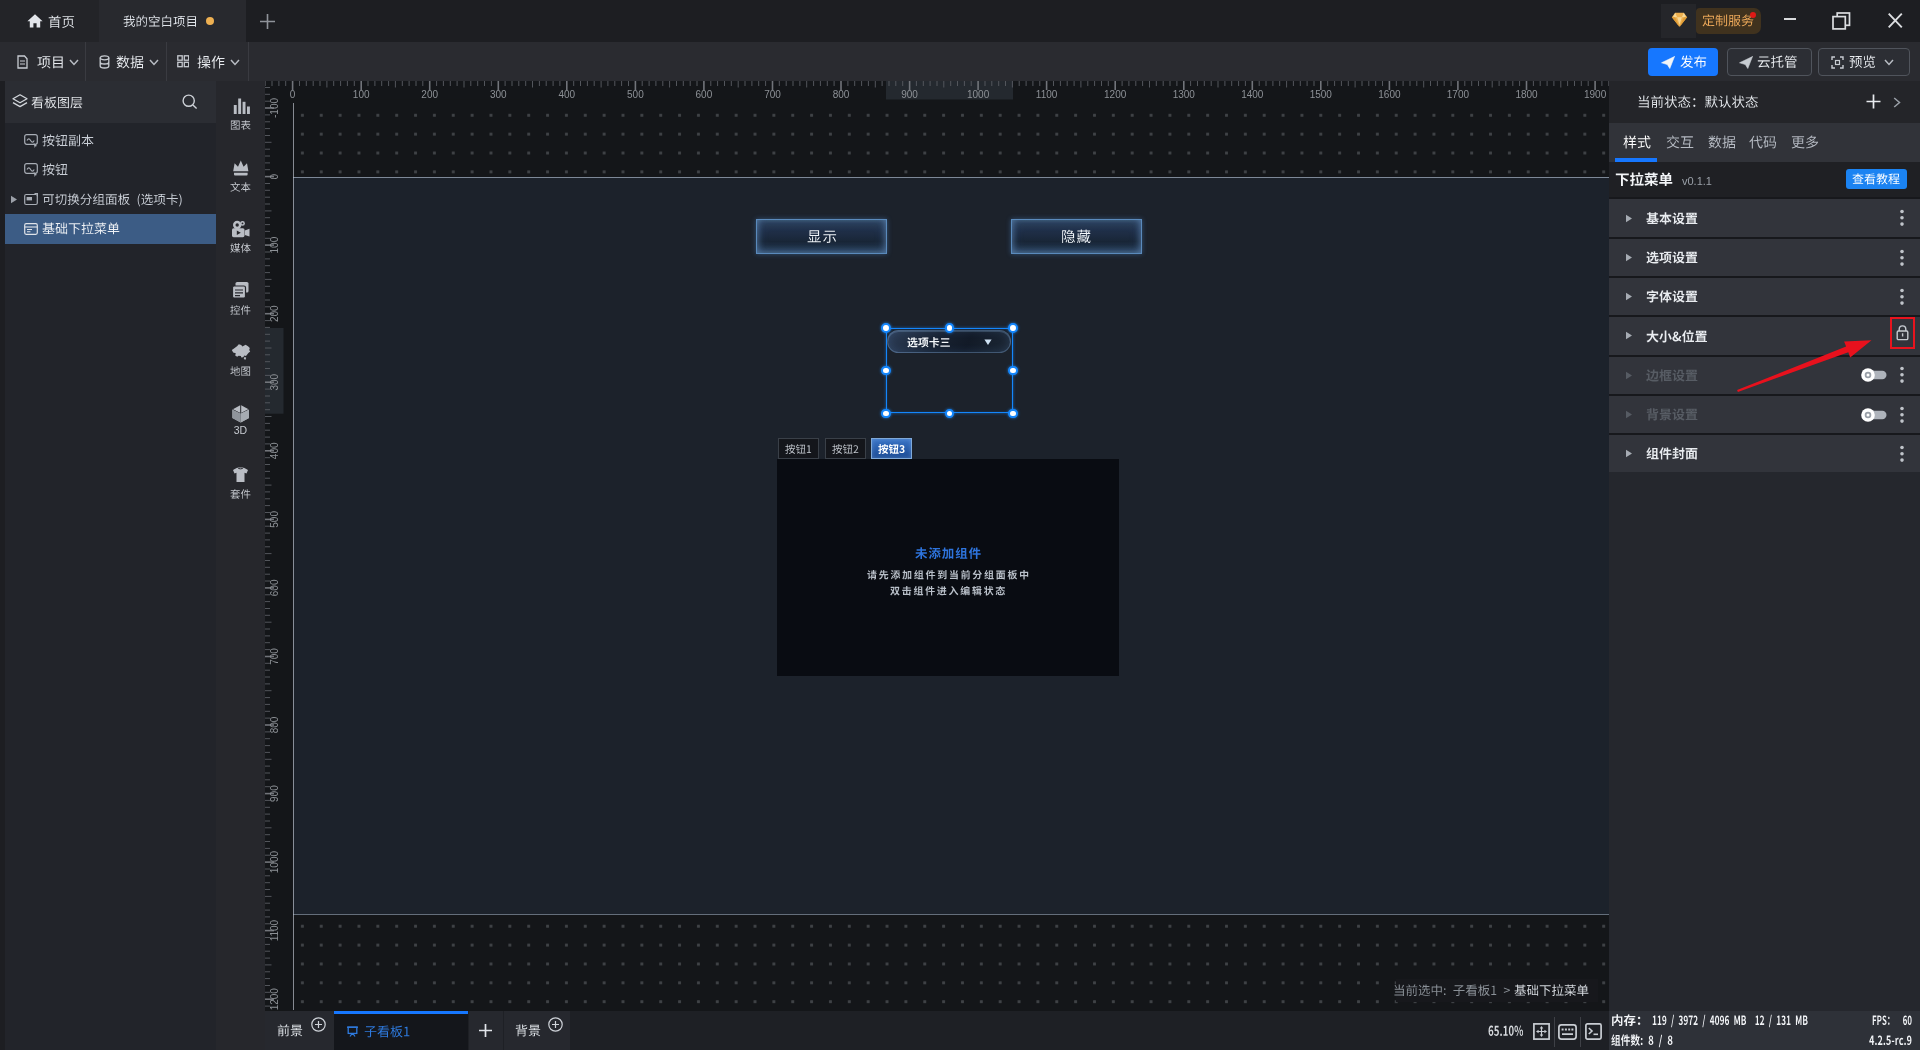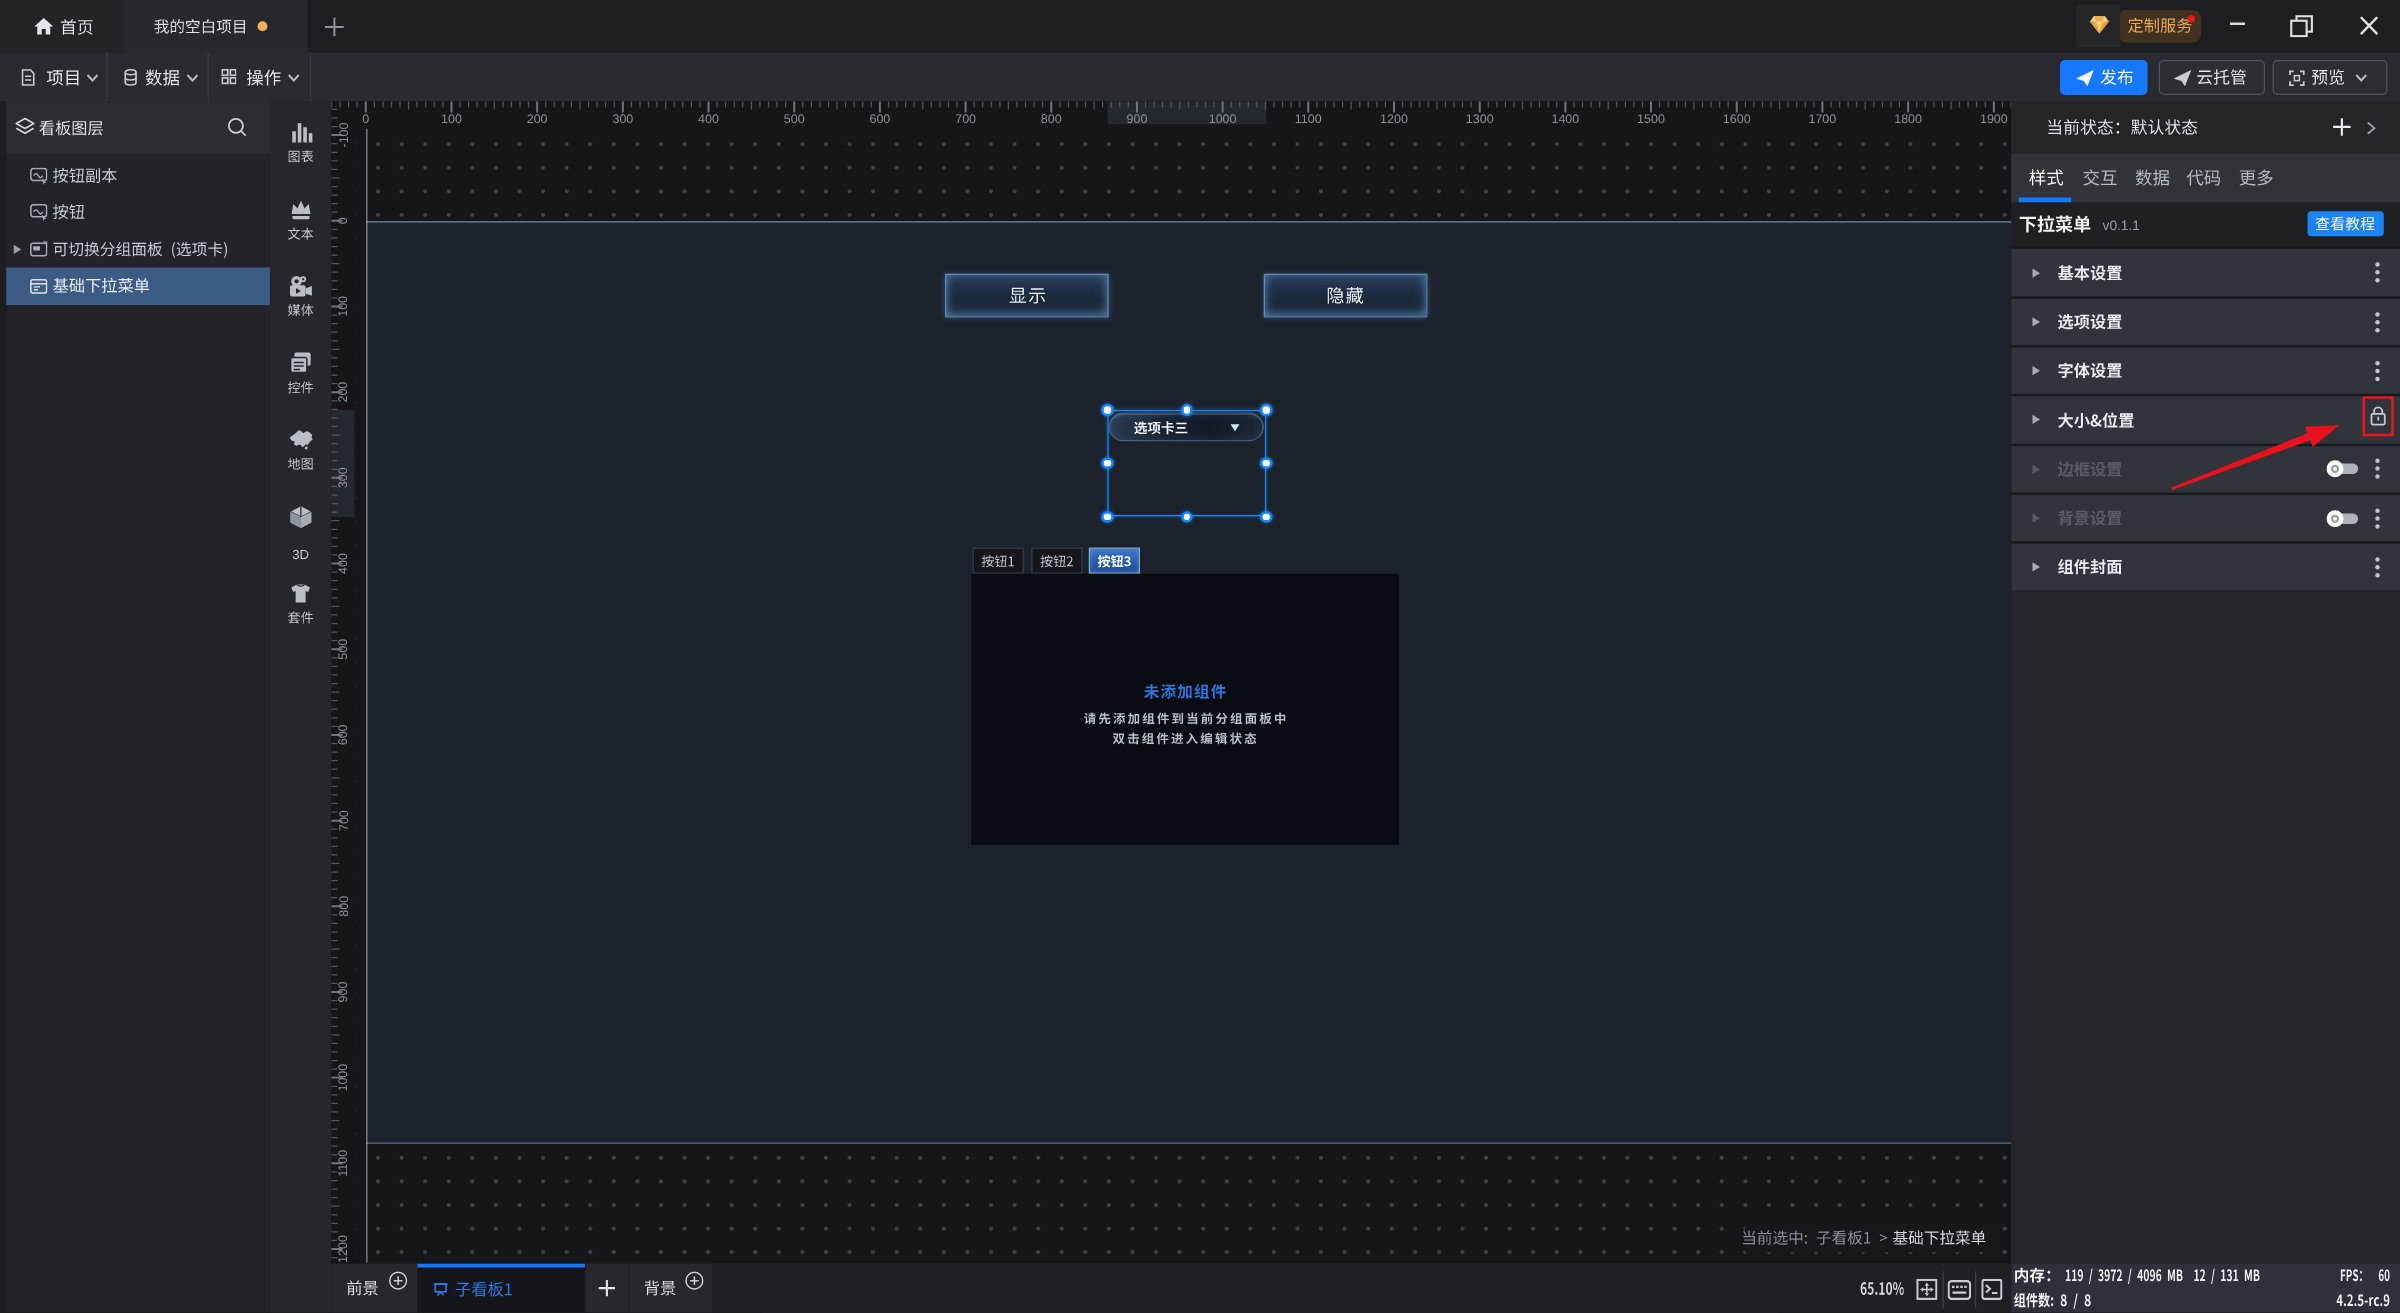--- a/index.html
+++ b/index.html
@@ -190,21 +190,21 @@
     </svg>
     <svg style="position:absolute;left:230.0px;top:365.0px;z-index:5" width="21.0" height="13.1" viewBox="0 -10.0 21.0 13.1">
       <path d="M4.5 -7.8V-5.0L3.4 -4.5L3.7 -3.8L4.5 -4.1V-0.8C4.5 0.3 4.9 0.6 6.1 0.6C6.3 0.6 8.4 0.6 8.7 0.6C9.7 0.6 10.0 0.1 10.1 -1.3C9.9 -1.3 9.6 -1.5 9.4 -1.6C9.3 -0.4 9.2 -0.1 8.6 -0.1C8.2 -0.1 6.4 -0.1 6.1 -0.1C5.4 -0.1 5.3 -0.2 5.3 -0.8V-4.5L6.7 -5.1V-1.5H7.4V-5.4L8.9 -6.0C8.9 -4.3 8.9 -3.2 8.8 -2.9C8.8 -2.7 8.7 -2.6 8.5 -2.6C8.4 -2.6 8.0 -2.6 7.8 -2.6C7.9 -2.5 7.9 -2.2 8.0 -2.0C8.3 -2.0 8.7 -2.0 9.0 -2.0C9.3 -2.1 9.5 -2.3 9.5 -2.7C9.6 -3.1 9.6 -4.7 9.6 -6.7L9.7 -6.8L9.1 -7.0L9.0 -6.9L8.8 -6.8L7.4 -6.2V-8.8H6.7V-5.9L5.3 -5.3V-7.8ZM0.3 -1.6 0.7 -0.8C1.6 -1.2 2.8 -1.8 3.9 -2.3L3.7 -3.0L2.5 -2.5V-5.5H3.8V-6.3H2.5V-8.7H1.8V-6.3H0.4V-5.5H1.8V-2.2C1.2 -2.0 0.7 -1.8 0.3 -1.6Z M14.4 -2.9C15.3 -2.8 16.3 -2.4 16.9 -2.1L17.3 -2.6C16.7 -2.9 15.6 -3.2 14.8 -3.4ZM13.4 -1.6C14.8 -1.4 16.7 -1.0 17.7 -0.6L18.0 -1.2C17.0 -1.6 15.2 -2.0 13.8 -2.1ZM11.4 -8.4V0.8H12.1V0.4H19.3V0.8H20.1V-8.4ZM12.1 -0.3V-7.6H19.3V-0.3ZM14.8 -7.4C14.3 -6.6 13.4 -5.8 12.5 -5.2C12.7 -5.1 13.0 -4.9 13.1 -4.7C13.4 -5.0 13.7 -5.2 14.0 -5.5C14.4 -5.2 14.7 -4.8 15.2 -4.6C14.3 -4.1 13.3 -3.8 12.3 -3.6C12.5 -3.5 12.6 -3.2 12.7 -3.0C13.7 -3.2 14.8 -3.6 15.8 -4.2C16.7 -3.7 17.7 -3.3 18.7 -3.1C18.8 -3.3 19.0 -3.6 19.1 -3.7C18.2 -3.9 17.3 -4.2 16.5 -4.5C17.3 -5.1 17.9 -5.6 18.4 -6.4L17.9 -6.6L17.8 -6.6H15.1C15.2 -6.8 15.4 -7.0 15.5 -7.2ZM14.5 -5.9 14.5 -6.0H17.3C16.9 -5.6 16.4 -5.2 15.8 -4.9C15.3 -5.2 14.8 -5.5 14.5 -5.9Z" fill="#c6cad0"></path>
     </svg>
     <svg style="position:absolute;left:231px;top:404.0px;z-index:6;opacity:1" width="20" height="19" viewBox="0 0 20 19">
       <path d="M9.7 1 L18 5.4 V14 L9.7 18.4 L1.4 14 V5.4 Z" fill="#b9bdc4"></path>
       <path d="M9.7 1 V9.6 M9.7 9.6 L1.4 5.4 M9.7 9.6 L18 5.4 M9.7 18.4 V9.6" stroke="#26272c" stroke-width="1" fill="none"></path>
       <path d="M9.7 9.6 L18 5.4 V14 L9.7 18.4 Z" fill="#a6abb2"></path>
       <path d="M9.7 9.6 L1.4 5.4 V14 L9.7 18.4 Z" fill="#8f949b"></path>
     </svg>
-    <div style="position:absolute;top:437px;font:400 10.5px 'Liberation Sans',sans-serif;color:#c6cad0;line-height:15.8px;white-space:pre;z-index:5;left:240.5px;transform:translateX(-50%);">3D</div>
+    <div style="position:absolute;top:423px;font:400 10.5px 'Liberation Sans',sans-serif;color:#c6cad0;line-height:15.8px;white-space:pre;z-index:5;left:240.5px;transform:translateX(-50%);">3D</div>
     <svg style="position:absolute;left:231px;top:465.5px;z-index:6;opacity:1" width="20" height="19" viewBox="0 0 20 19">
       <path d="M6.5 1.5 h6 l4.5 2.5 -1.5 3.5 -2 -0.8 V16 H5.5 V6.7 l-2 0.8 L2 4 Z" fill="#b9bdc4"></path>
       <path d="M6.5 1.5 c0.5 1.8 5.5 1.8 6 0" fill="none" stroke="#26272c" stroke-width="1"></path>
     </svg>
     <svg style="position:absolute;left:230.0px;top:488.0px;z-index:5" width="21.0" height="13.1" viewBox="0 -10.0 21.0 13.1">
       <path d="M6.2 -7.1C6.5 -6.7 6.8 -6.3 7.2 -6.0H3.4C3.8 -6.3 4.2 -6.7 4.5 -7.1ZM1.7 0.6C2.1 0.5 2.6 0.4 7.9 0.2C8.2 0.4 8.4 0.7 8.5 0.8L9.2 0.5C8.8 -0.1 8.0 -0.9 7.3 -1.5L6.6 -1.1C6.9 -0.9 7.1 -0.7 7.4 -0.4L2.8 -0.2C3.3 -0.6 3.9 -1.0 4.3 -1.5H9.9V-2.2H3.5V-2.9H7.8V-3.5H3.5V-4.1H7.8V-4.7H3.5V-5.4H7.8V-5.6C8.4 -5.1 9.0 -4.7 9.6 -4.4C9.7 -4.6 10.0 -4.9 10.2 -5.1C9.1 -5.5 7.9 -6.2 7.0 -7.1H9.8V-7.8H5.0C5.2 -8.1 5.3 -8.4 5.5 -8.7L4.7 -8.8C4.5 -8.5 4.3 -8.1 4.1 -7.8H0.7V-7.1H3.5C2.8 -6.3 1.7 -5.5 0.4 -4.9C0.6 -4.8 0.8 -4.5 0.9 -4.3C1.6 -4.7 2.2 -5.0 2.7 -5.4V-2.2H0.6V-1.5H3.3C2.8 -1.0 2.3 -0.6 2.1 -0.5C1.9 -0.3 1.7 -0.2 1.5 -0.2C1.6 0.0 1.7 0.4 1.7 0.6Z M13.8 -3.6V-2.8H16.8V0.8H17.6V-2.8H20.5V-3.6H17.6V-5.9H20.0V-6.7H17.6V-8.7H16.8V-6.7H15.4C15.6 -7.1 15.7 -7.6 15.8 -8.1L15.0 -8.3C14.8 -6.9 14.4 -5.6 13.7 -4.7C13.9 -4.6 14.3 -4.4 14.4 -4.3C14.7 -4.7 15.0 -5.3 15.2 -5.9H16.8V-3.6ZM13.3 -8.8C12.7 -7.2 11.8 -5.6 10.8 -4.6C11.0 -4.4 11.2 -4.0 11.3 -3.8C11.6 -4.2 11.9 -4.6 12.3 -5.0V0.8H13.0V-6.3C13.4 -7.0 13.8 -7.8 14.1 -8.6Z" fill="#c6cad0"></path>
     </svg>
     <div style="position:absolute;left:265px;top:81px;width:1344px;height:930px;background:#141619;background-image:radial-gradient(circle at 1.5px 1.5px, #3f4246 1.35px, transparent 1.85px);background-size:18.87px 18.87px;background-position:35.9px 32.8px;"></div>
     <div style="position:absolute;left:292.6px;top:176.6px;width:1316.4px;height:738.4px;background:#1c222b;border-top:1px solid rgba(150,162,178,0.8);border-bottom:1px solid rgba(150,162,178,0.6);z-index:2"></div>
     <div style="position:absolute;left:292.6px;top:103px;width:1px;height:907px;background:rgba(195,202,212,0.65);z-index:3"></div>

